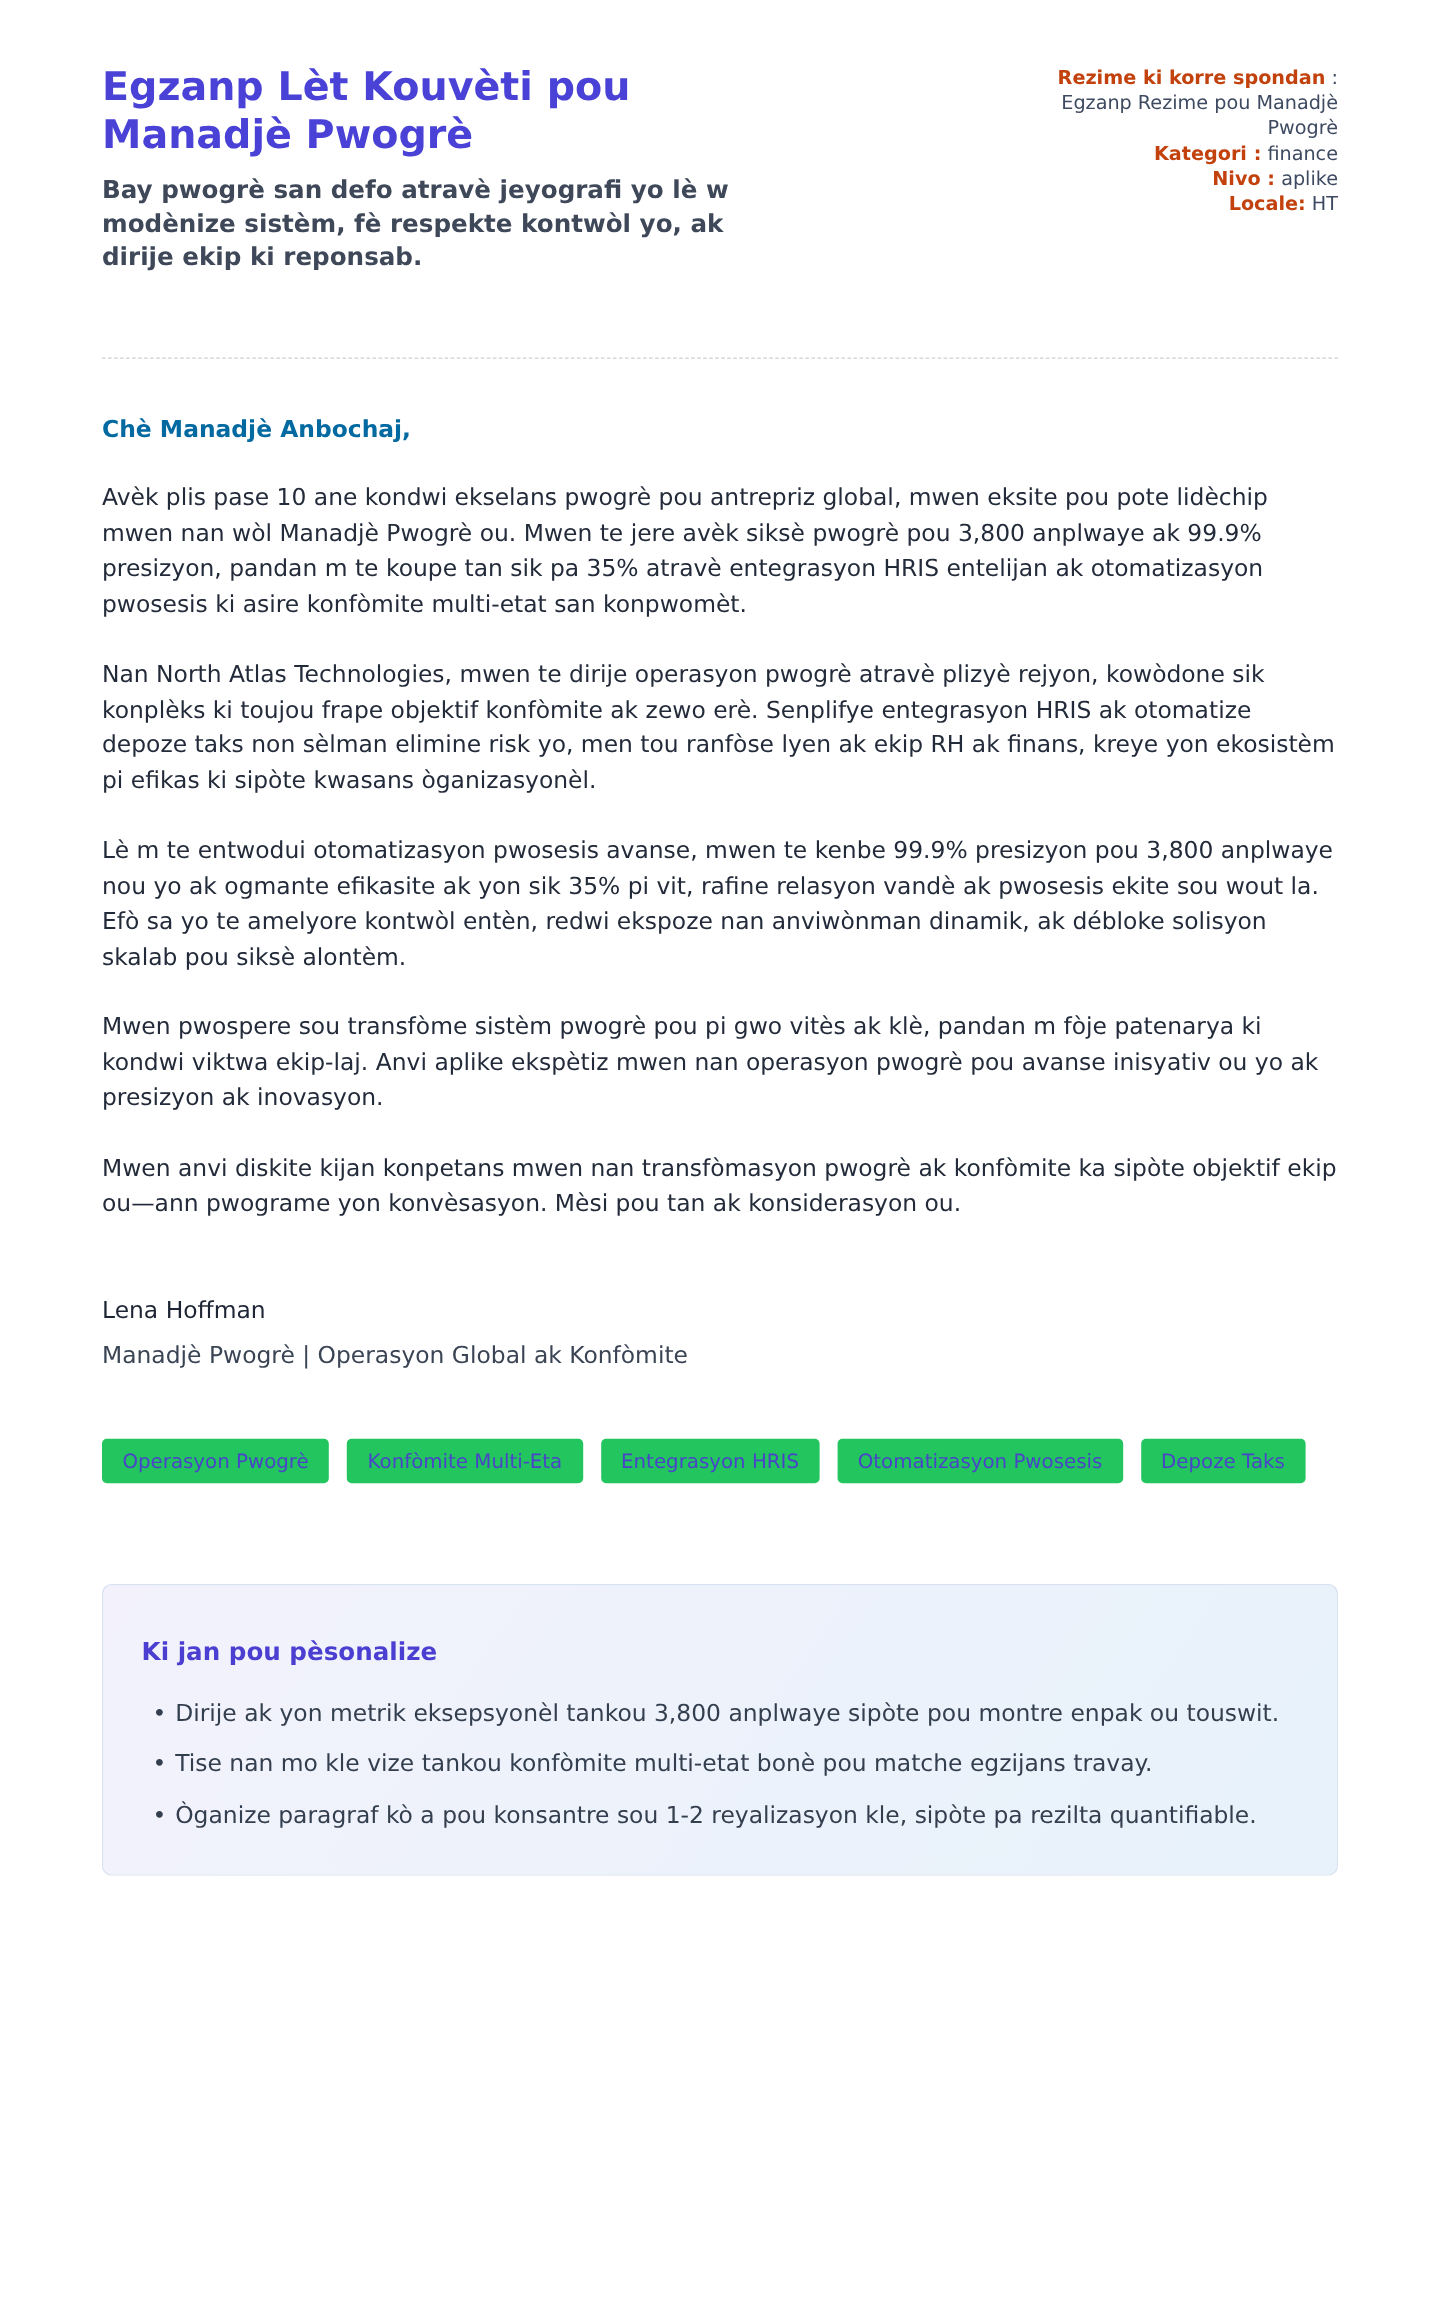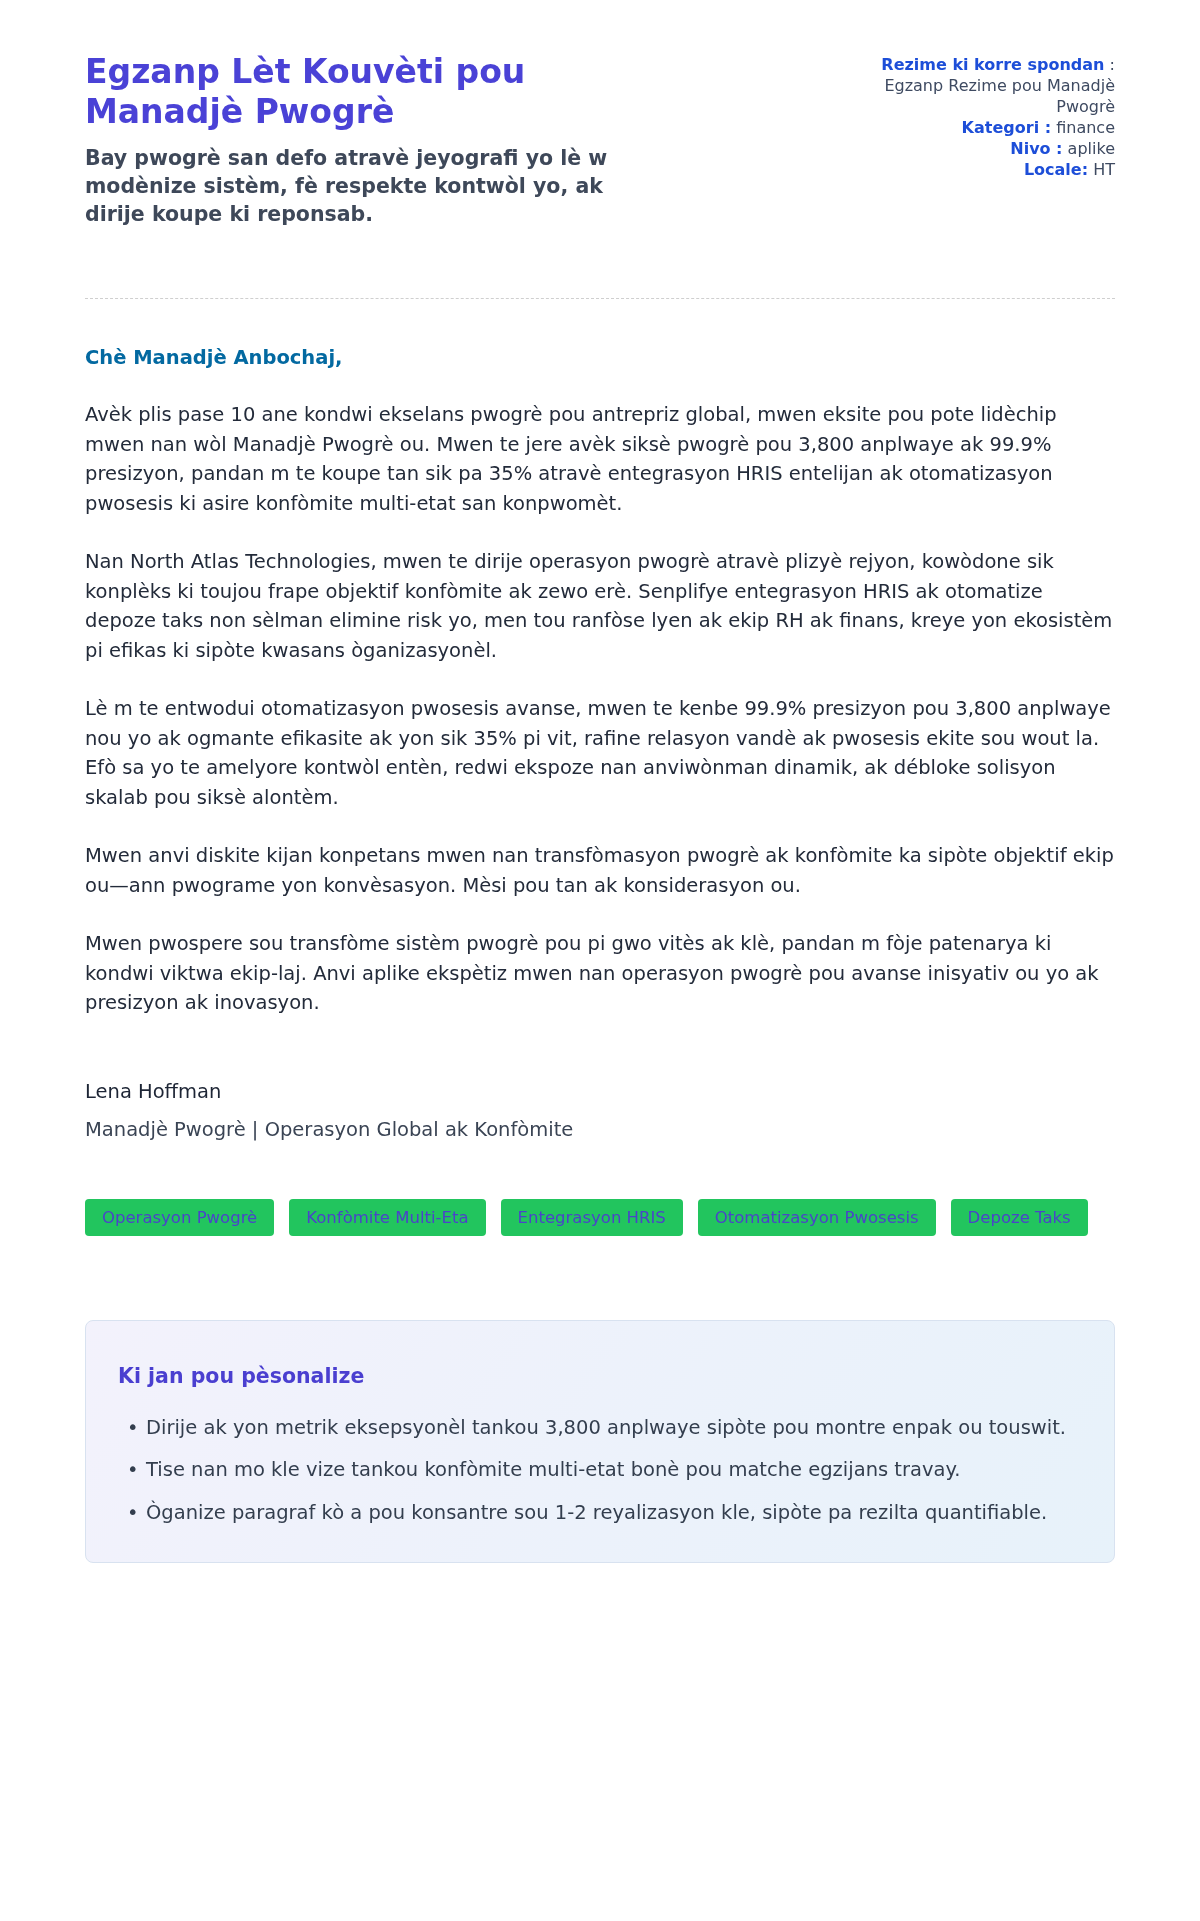--- a/index.html
+++ b/index.html
@@ -31,21 +31,21 @@
     font-weight: 700;
   }
   .meta {
     width: 256px;
     margin-top: 2px;
     text-align: right;
     font-size: 16px;
     line-height: 21px;
     color: #3e4a61;
   }
-  .meta .lbl { font-weight: 700; color: #1d4ed8; }
+  .meta .lbl { font-weight: 700; color: #c2410c; }
 
   
   .divider {
     border: none;
     border-top: 1px dashed #cfcfcf;
     margin: 70px 0 0;
   }
 
   
   .greeting {
@@ -119,21 +119,21 @@
   }
 </style>
 </head>
 <body>
 
 <div class="page">
 
   <header class="header">
     <div class="header-left">
       <h1 class="title">Egzanp Lèt Kouvèti pou Manadjè Pwogrè</h1>
-      <p class="subtitle">Bay pwogrè san defo atravè jeyografi yo lè w modènize sistèm, fè respekte kontwòl yo, ak dirije koupe ki reponsab.</p>
+      <p class="subtitle">Bay pwogrè san defo atravè jeyografi yo lè w modènize sistèm, fè respekte kontwòl yo, ak dirije ekip ki reponsab.</p>
     </div>
     <aside class="meta">
       <div class="meta-row">
         <span class="lbl">Rezime ki korre spondan</span>
         <span>: Egzanp Rezime pou Manadjè Pwogrè</span>
       </div>
       <div class="meta-row">
         <span class="lbl">Kategori :</span>
         <span>finance</span>
       </div>
@@ -148,22 +148,22 @@
     </aside>
   </header>
 
   <hr class="divider">
 
   <main>
     <p class="greeting">Chè Manadjè Anbochaj,</p>
     <p class="para">Avèk plis pase 10 ane kondwi ekselans pwogrè pou antrepriz global, mwen eksite pou pote lidèchip mwen nan wòl Manadjè Pwogrè ou. Mwen te jere avèk siksè pwogrè pou 3,800 anplwaye ak 99.9% presizyon, pandan m te koupe tan sik pa 35% atravè entegrasyon HRIS entelijan ak otomatizasyon pwosesis ki asire konfòmite multi-etat san konpwomèt.</p>
     <p class="para">Nan North Atlas Technologies, mwen te dirije operasyon pwogrè atravè plizyè rejyon, kowòdone sik konplèks ki toujou frape objektif konfòmite ak zewo erè. Senplifye entegrasyon HRIS ak otomatize depoze taks non sèlman elimine risk yo, men tou ranfòse lyen ak ekip RH ak finans, kreye yon ekosistèm pi efikas ki sipòte kwasans òganizasyonèl.</p>
     <p class="para">Lè m te entwodui otomatizasyon pwosesis avanse, mwen te kenbe 99.9% presizyon pou 3,800 anplwaye nou yo ak ogmante efikasite ak yon sik 35% pi vit, rafine relasyon vandè ak pwosesis ekite sou wout la. Efò sa yo te amelyore kontwòl entèn, redwi ekspoze nan anviwònman dinamik, ak débloke solisyon skalab pou siksè alontèm.</p>
+    <p class="para">Mwen pwospere sou transfòme sistèm pwogrè pou pi gwo vitès ak klè, pandan m fòje patenarya ki kondwi viktwa ekip-laj. Anvi aplike ekspètiz mwen nan operasyon pwogrè pou avanse inisyativ ou yo ak presizyon ak inovasyon.</p>
     <p class="para">Mwen anvi diskite kijan konpetans mwen nan transfòmasyon pwogrè ak konfòmite ka sipòte objektif ekip ou—ann pwograme yon konvèsasyon. Mèsi pou tan ak konsiderasyon ou.</p>
-    <p class="para">Mwen pwospere sou transfòme sistèm pwogrè pou pi gwo vitès ak klè, pandan m fòje patenarya ki kondwi viktwa ekip-laj. Anvi aplike ekspètiz mwen nan operasyon pwogrè pou avanse inisyativ ou yo ak presizyon ak inovasyon.</p>
 
     <p class="sig-name">Lena Hoffman</p>
     <p class="sig-role">Manadjè Pwogrè | Operasyon Global ak Konfòmite</p>
 
     <div class="tags">
       <span class="tag">Operasyon Pwogrè</span>
       <span class="tag">Konfòmite Multi-Eta</span>
       <span class="tag">Entegrasyon HRIS</span>
       <span class="tag">Otomatizasyon Pwosesis</span>
       <span class="tag">Depoze Taks</span>

